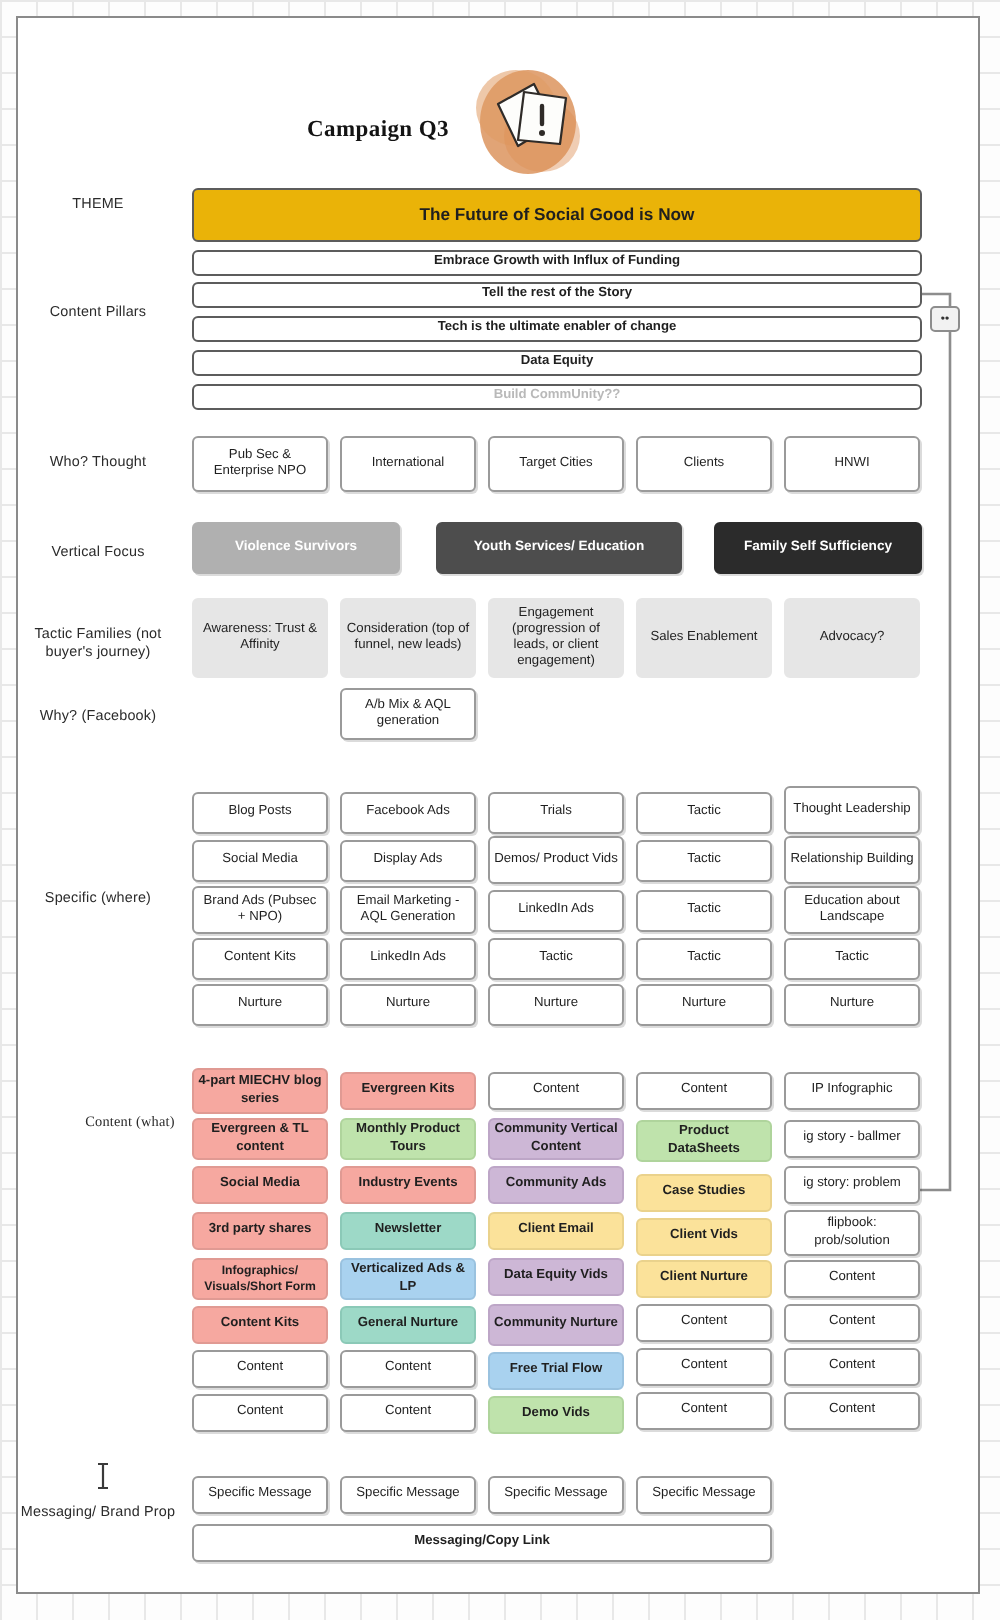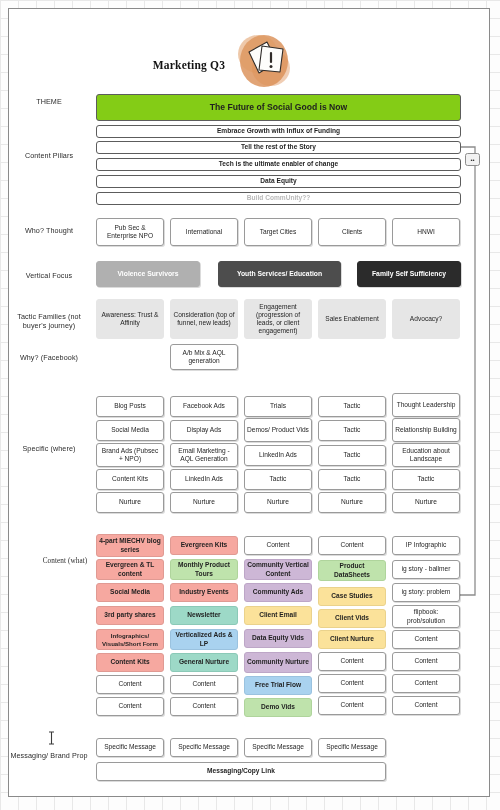--- a/index.html
+++ b/index.html
@@ -72,21 +72,21 @@
   }
   #cursor{position:absolute;left:38px;top:722px;width:9px;height:14px;}
 </style>
 </head>
 <body>
 
 <div id="canvas"></div>
 
 <div id="sheet">
 
-  <div id="title">Marketing Q3</div>
+  <div id="title">Campaign Q3</div>
 
   <svg id="blob" viewBox="0 0 66 62">
     <ellipse cx="33" cy="31" rx="24" ry="26" fill="#d98a50" opacity=".78"></ellipse>
     <ellipse cx="27" cy="24" rx="20" ry="19" fill="#e09a62" opacity=".55"></ellipse>
     <ellipse cx="40" cy="38" rx="19" ry="18" fill="#dd9057" opacity=".45"></ellipse>
     <g fill="#fdfdfb" stroke="#2f2b28" stroke-width="1.1" stroke-linejoin="round">
       <path d="M18 22 L36 12 L46 32 L28 43 Z"></path>
       <path d="M31 16 L52 19 L49 42 L28 40 Z"></path>
     </g>
     <path d="M40 23 L40 32" stroke="#2f2b28" stroke-width="2.2" stroke-linecap="round"></path>
@@ -98,21 +98,21 @@
     <path d="M-6 460 l7 -3.4 l0 6.8 Z" fill="#4a4a4a"></path>
   </svg>
   <div id="connBadge">••</div>
 
   <svg id="cursor" viewBox="0 0 9 14">
     <path d="M4.5 1 L4.5 13 M2 1 L7 1 M2 13 L7 13" stroke="#3a3a3a" stroke-width="1.1" fill="none"></path>
   </svg>
 
   <div id="rows">
       <div class="lbl" style="left: 0px; top: 88px;">THEME</div>
-      <div class="bx strong" style="left: 87px; top: 85px; width: 365px; height: 27px; background: #84cc16; font-size: 8.6px;">The Future of Social Good is Now</div>
+      <div class="bx strong" style="left: 87px; top: 85px; width: 365px; height: 27px; background: #eab308; font-size: 8.6px;">The Future of Social Good is Now</div>
       <div class="lbl" style="left: 0px; top: 142px;">Content Pillars</div>
       <div class="bx strong" style="left: 87px; top: 116px; width: 365px; height: 13px; background: rgb(255, 255, 255); font-size: 6.6px;">Embrace Growth with Influx of Funding</div>
       <div class="bx strong" style="left: 87px; top: 132px; width: 365px; height: 13px; background: rgb(255, 255, 255); font-size: 6.6px;">Tell the rest of the Story</div>
       <div class="bx strong" style="left: 87px; top: 149px; width: 365px; height: 13px; background: rgb(255, 255, 255); font-size: 6.6px;">Tech is the ultimate enabler of change</div>
       <div class="bx strong" style="left: 87px; top: 166px; width: 365px; height: 13px; background: rgb(255, 255, 255); font-size: 6.6px;">Data Equity</div>
       <div class="bx strong ghost" style="left: 87px; top: 183px; width: 365px; height: 13px; background: rgb(255, 255, 255); font-size: 6.6px;">Build CommUnity??</div>
       <div class="lbl" style="left: 0px; top: 217px;">Who? Thought</div>
       <div class="bx shadow" style="left: 87px; top: 209px; width: 68px; height: 28px; background: rgb(255, 255, 255); font-size: 6.6px;">Pub Sec &amp; Enterprise NPO</div>
       <div class="bx shadow" style="left: 161px; top: 209px; width: 68px; height: 28px; background: rgb(255, 255, 255); font-size: 6.6px;">International</div>
       <div class="bx shadow" style="left: 235px; top: 209px; width: 68px; height: 28px; background: rgb(255, 255, 255); font-size: 6.6px;">Target Cities</div>

